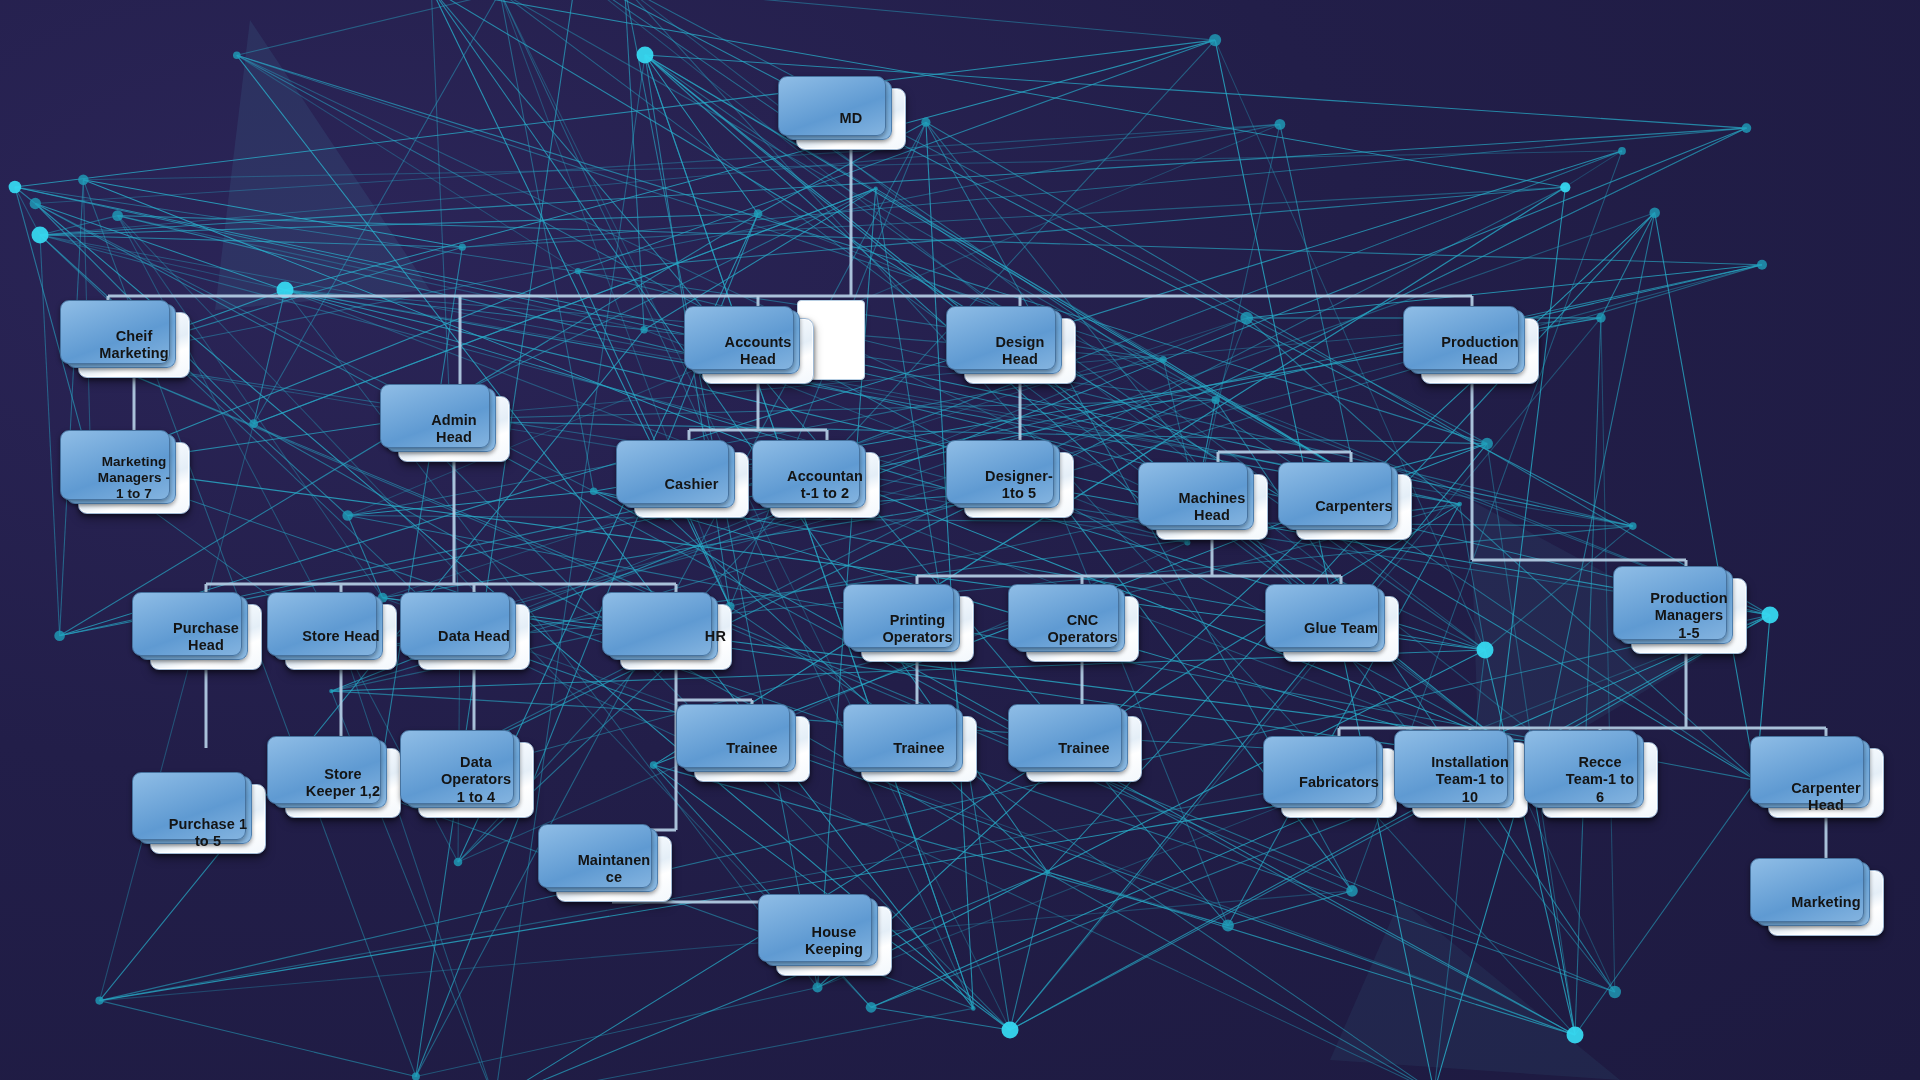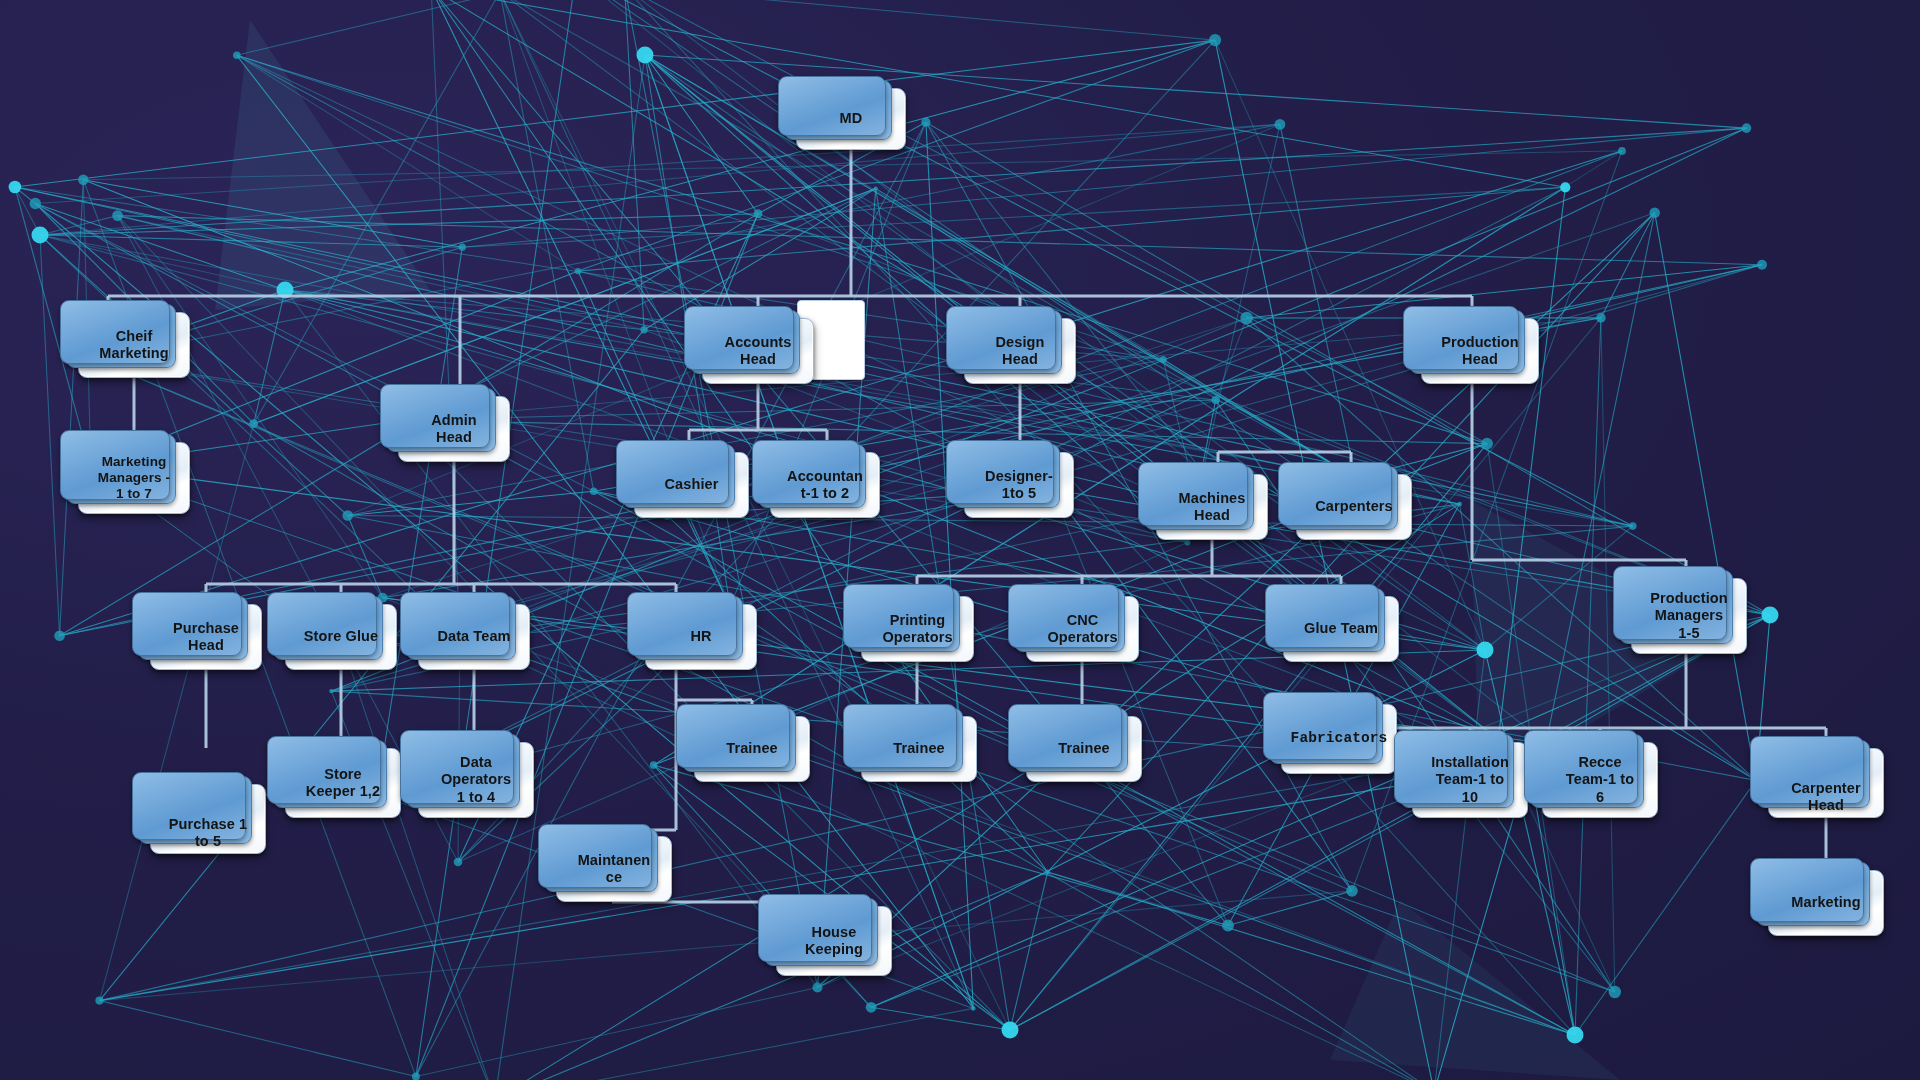--- a/index.html
+++ b/index.html
@@ -490,26 +490,26 @@
       <div class="node fs14" style="left: 1156px; top: 474px; width: 112px; height: 66px;">
         <span class="label">Machines<br>Head</span>
       </div>
       <div class="node fs14" style="left: 1296px; top: 474px; width: 116px; height: 66px;">
         <span class="label">Carpenters</span>
       </div>
       <div class="node fs14" style="left: 150px; top: 604px; width: 112px; height: 66px;">
         <span class="label">Purchase<br>Head</span>
       </div>
       <div class="node fs14" style="left: 285px; top: 604px; width: 112px; height: 66px;">
-        <span class="label">Store  Glue</span>
+        <span class="label">Store  Head</span>
       </div>
       <div class="node fs14" style="left: 418px; top: 604px; width: 112px; height: 66px;">
-        <span class="label">Data Team</span>
-      </div>
-      <div class="node fs14" style="left: 645px; top: 604px; width: 112px; height: 66px;">
+        <span class="label">Data Head</span>
+      </div>
+      <div class="node fs14" style="left: 620px; top: 604px; width: 112px; height: 66px; text-align: right;">
         <span class="label">HR</span>
       </div>
       <div class="node fs14" style="left: 861px; top: 596px; width: 113px; height: 66px;">
         <span class="label">Printing<br>Operators</span>
       </div>
       <div class="node fs14" style="left: 1026px; top: 596px; width: 113px; height: 66px;">
         <span class="label">CNC<br>Operators</span>
       </div>
       <div class="node fs14" style="left: 1283px; top: 596px; width: 116px; height: 66px;">
         <span class="label">Glue Team</span>
@@ -528,21 +528,21 @@
       </div>
       <div class="node fs14" style="left: 694px; top: 716px; width: 116px; height: 66px;">
         <span class="label">Trainee</span>
       </div>
       <div class="node fs14" style="left: 861px; top: 716px; width: 116px; height: 66px;">
         <span class="label">Trainee</span>
       </div>
       <div class="node fs14" style="left: 1026px; top: 716px; width: 116px; height: 66px;">
         <span class="label">Trainee</span>
       </div>
-      <div class="node fs14" style="left: 1281px; top: 704px; width: 116px; height: 70px; font-family: Liberation Mono, monospace;">
+      <div class="node fs14" style="left: 1281px; top: 748px; width: 116px; height: 70px;">
         <span class="label">Fabricators</span>
       </div>
       <div class="node fs14" style="left: 1412px; top: 742px; width: 116px; height: 76px;">
         <span class="label">Installation<br>Team-1 to<br>10</span>
       </div>
       <div class="node fs14" style="left: 1542px; top: 742px; width: 116px; height: 76px;">
         <span class="label">Recce<br>Team-1 to<br>6</span>
       </div>
       <div class="node fs14" style="left: 1768px; top: 748px; width: 116px; height: 70px; align-items: flex-end;">
         <span class="label">Carpenter<br>Head</span>

